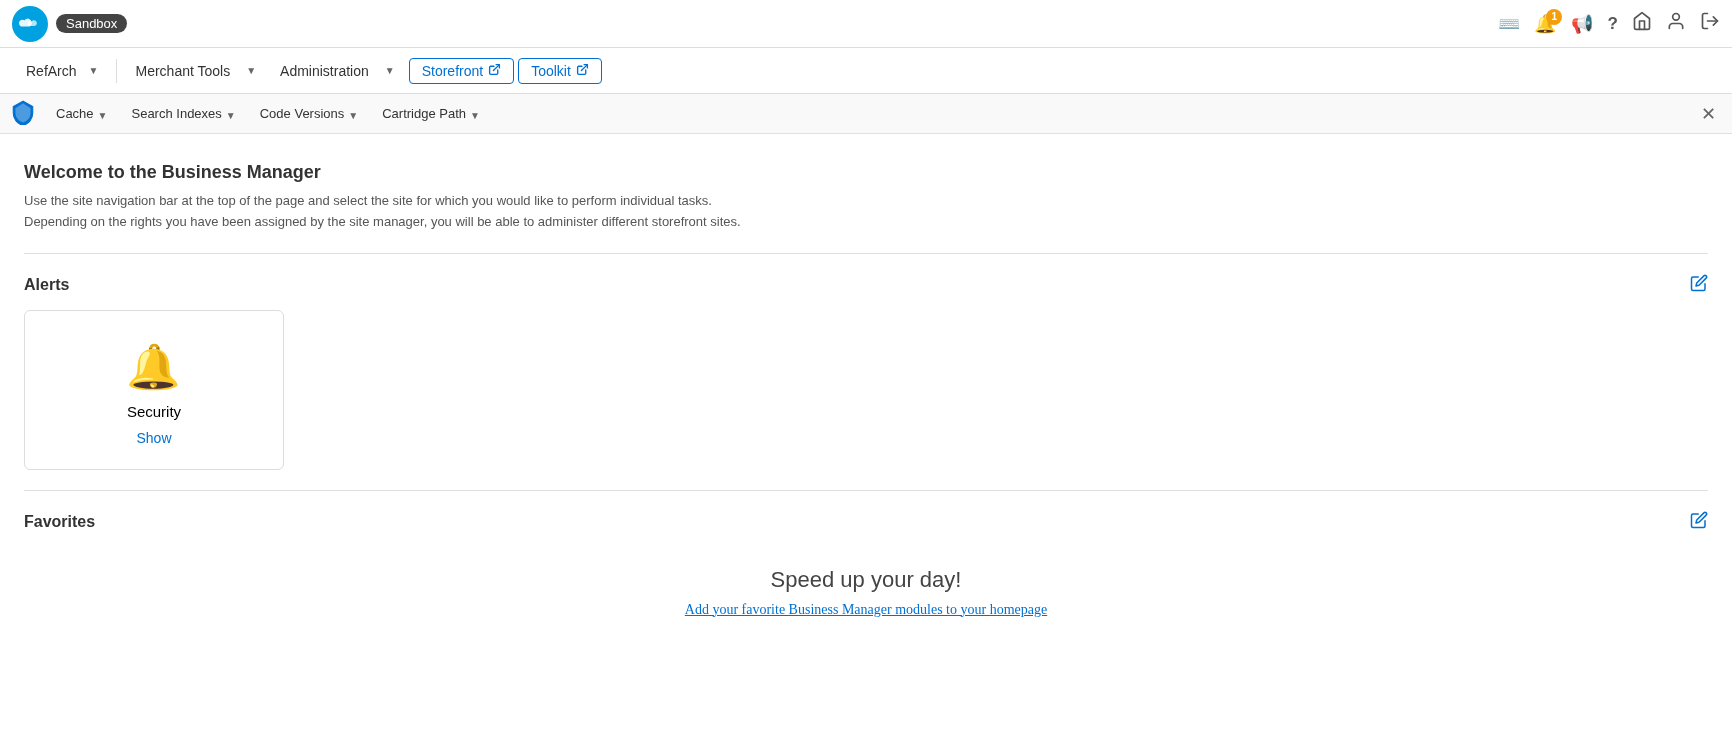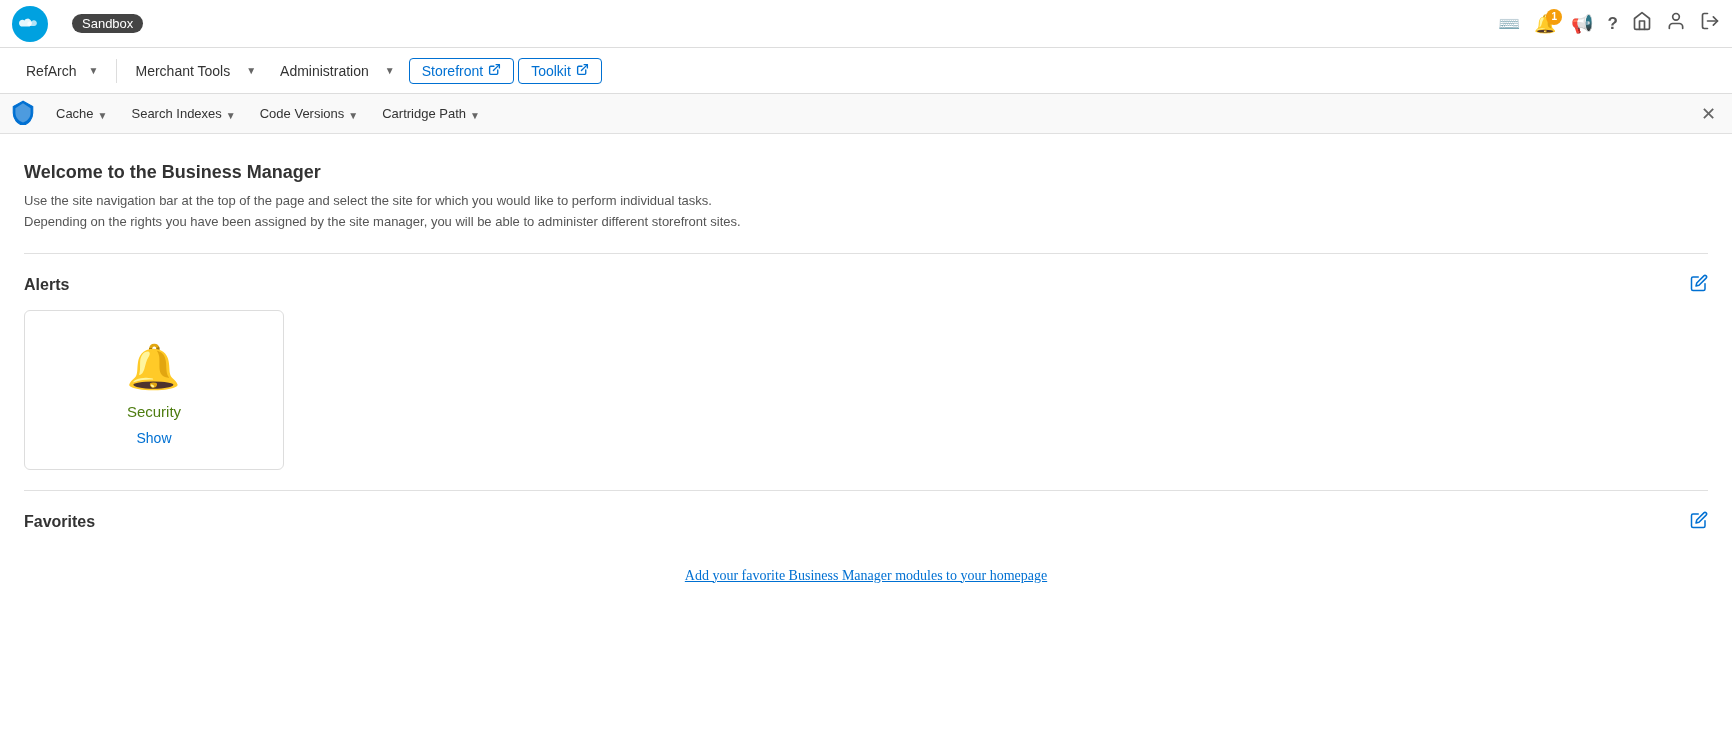--- a/index.html
+++ b/index.html
@@ -6,21 +6,21 @@
     body { font-family: -apple-system, BlinkMacSystemFont, 'Segoe UI', Arial, sans-serif; font-size: 14px; color: #333; background: #fff; }
 
     
     .top-bar {
       display: flex;
       align-items: center;
       background: #fff;
       border-bottom: 1px solid #ddd;
       height: 48px;
       padding: 0 12px;
-      gap: 24px;
+      gap: 8px;
     }
     .salesforce-logo {
       width: 36px;
       height: 36px;
       background: #00a1e0;
       border-radius: 50%;
       display: flex;
       align-items: center;
       justify-content: center;
       flex-shrink: 0;
@@ -219,21 +219,21 @@
       justify-content: center;
       gap: 10px;
       background: #fff;
     }
     .alert-bell {
       font-size: 44px;
       color: #f59e0b;
     }
     .alert-card-title {
       font-size: 15px;
-      color: #4d7c0f;
+      color: #000000;
       font-weight: 400;
       text-align: right;
     }
     .alert-card-link {
       font-size: 14px;
       color: #0070d2;
       cursor: pointer;
       text-decoration: none;
     }
 
@@ -397,16 +397,17 @@
     <div class="section-header">
       <span class="section-title">Favorites</span>
       <span class="edit-icon-btn">
         <svg width="18" height="18" viewBox="0 0 24 24" fill="none" stroke="#0070d2" stroke-width="2" stroke-linecap="round" stroke-linejoin="round">
           <path d="M11 4H4a2 2 0 00-2 2v14a2 2 0 002 2h14a2 2 0 002-2v-7"></path>
             <path d="M18.5 2.5a2.121 2.121 0 013 3L12 15l-4 1 1-4 9.5-9.5z"></path>
         </svg>
       </span>
     </div>
     <div class="favorites-content">
+      <div class="favorites-tagline">Speed up your day!</div>
       <a class="favorites-sub" href="#">Add your favorite Business Manager modules to your homepage</a>
     </div>
   </div>
 </div>
 
 </body></html>

